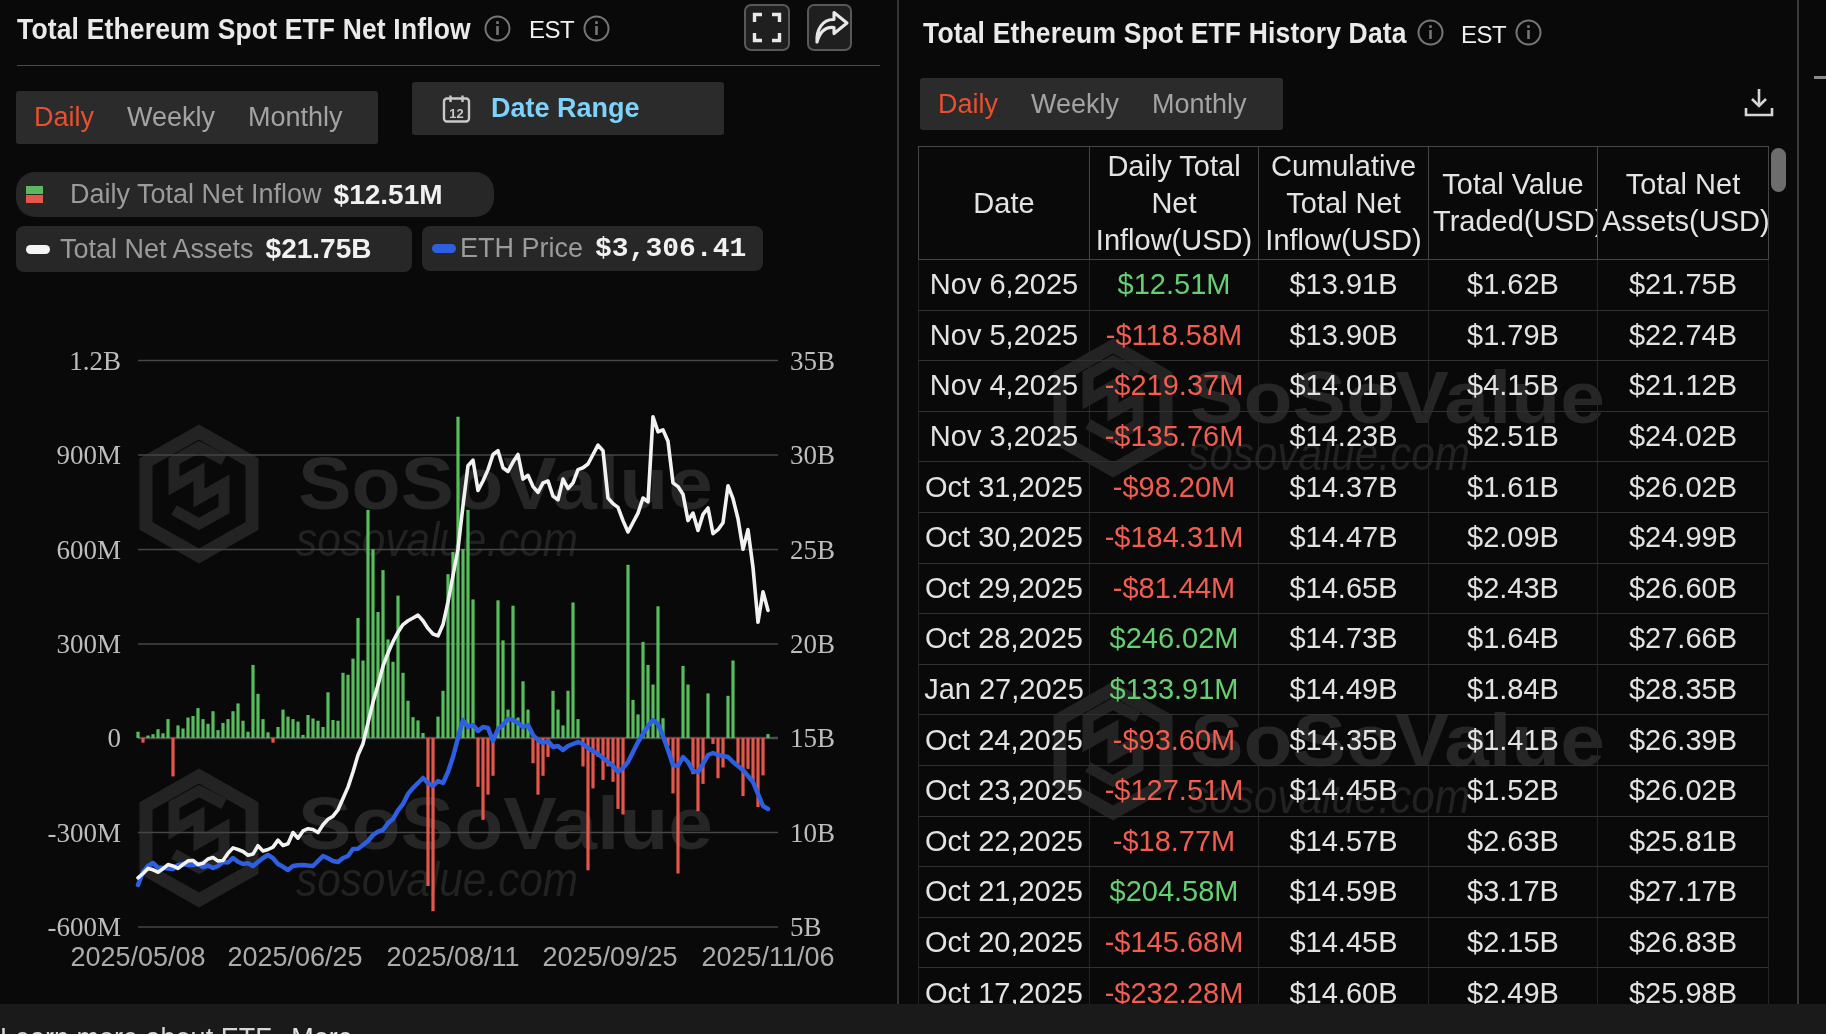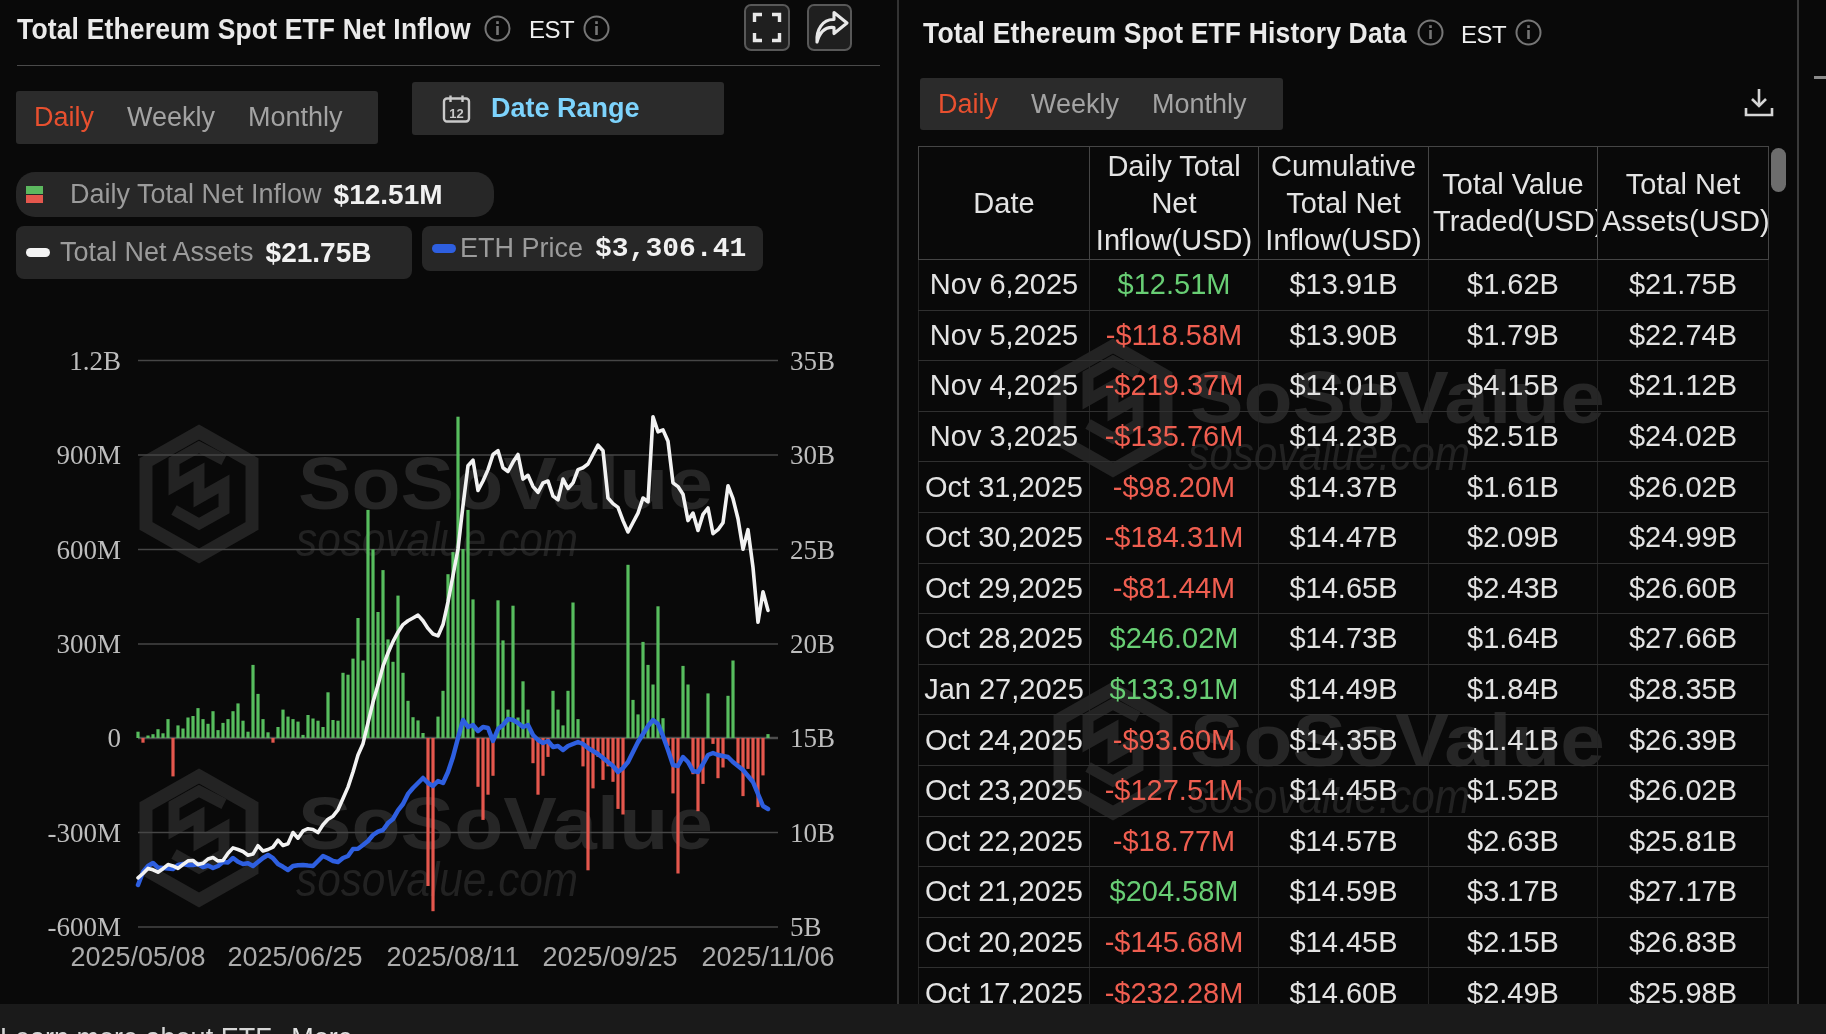--- a/index.html
+++ b/index.html
@@ -76,21 +76,21 @@
   </div>
 
   <div class="abs chip" style="left:16px;top:172px;width:478px;height:45px;border-radius:19px;">
     <svg style="margin-left:10px;" width="17" height="17" viewBox="0 0 17 17">
       <rect x="0" y="0" width="17" height="8" fill="#5cb85f"></rect>
       <rect x="0" y="9" width="17" height="8" fill="#e4574d"></rect>
     </svg>
     <span class="lbl" style="margin-left:27px;">Daily Total Net Inflow</span>
     <span class="val" style="margin-left:12px;">$12.51M</span>
   </div>
-  <div class="abs chip" style="left:16px;top:226px;width:396px;height:53px;">
+  <div class="abs chip" style="left:16px;top:226px;width:396px;height:46px;">
     <div style="margin-left:10px;width:24px;height:9px;border-radius:5px;background:#f4f4f4;"></div>
     <span class="lbl" style="margin-left:10px;">Total Net Assets</span>
     <span class="val" style="margin-left:12px;">$21.75B</span>
   </div>
   <div class="abs chip" style="left:422px;top:226px;width:341px;height:45px;">
     <div style="margin-left:10px;width:24px;height:9px;border-radius:5px;background:#2e5fe0;"></div>
     <span class="lbl" style="margin-left:4px;">ETH Price</span>
     <span class="val" style="margin-left:12px;font-family:Liberation Mono, monospace;">$3,306.41</span>
   </div>
 

